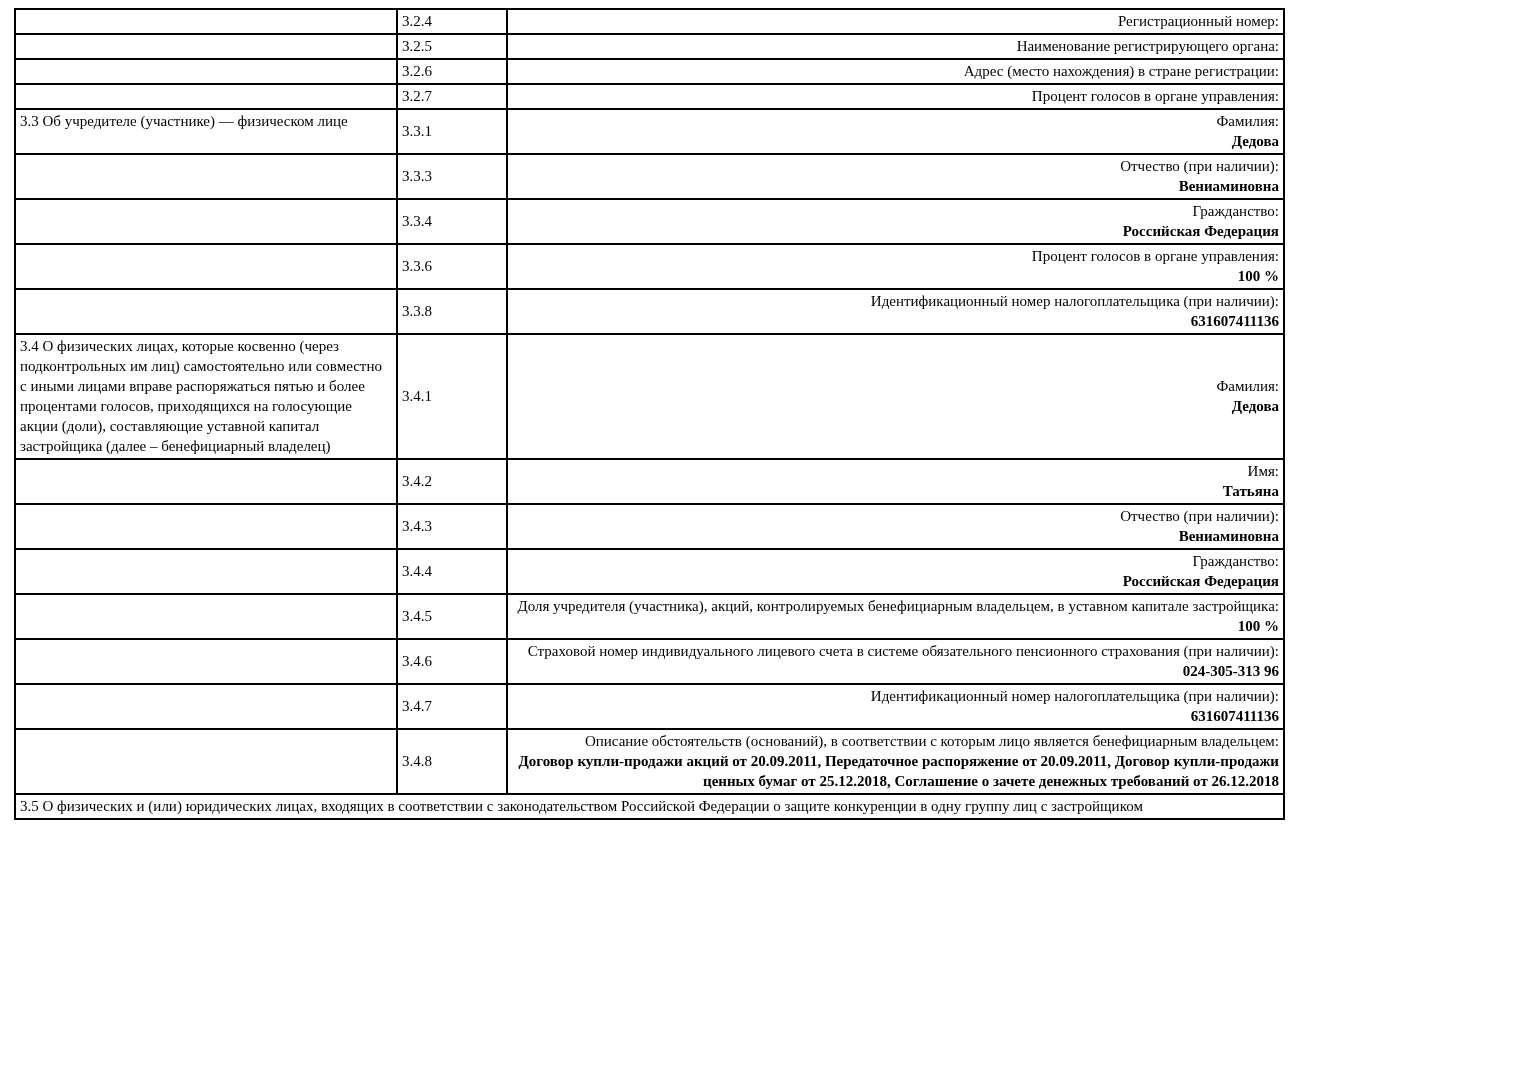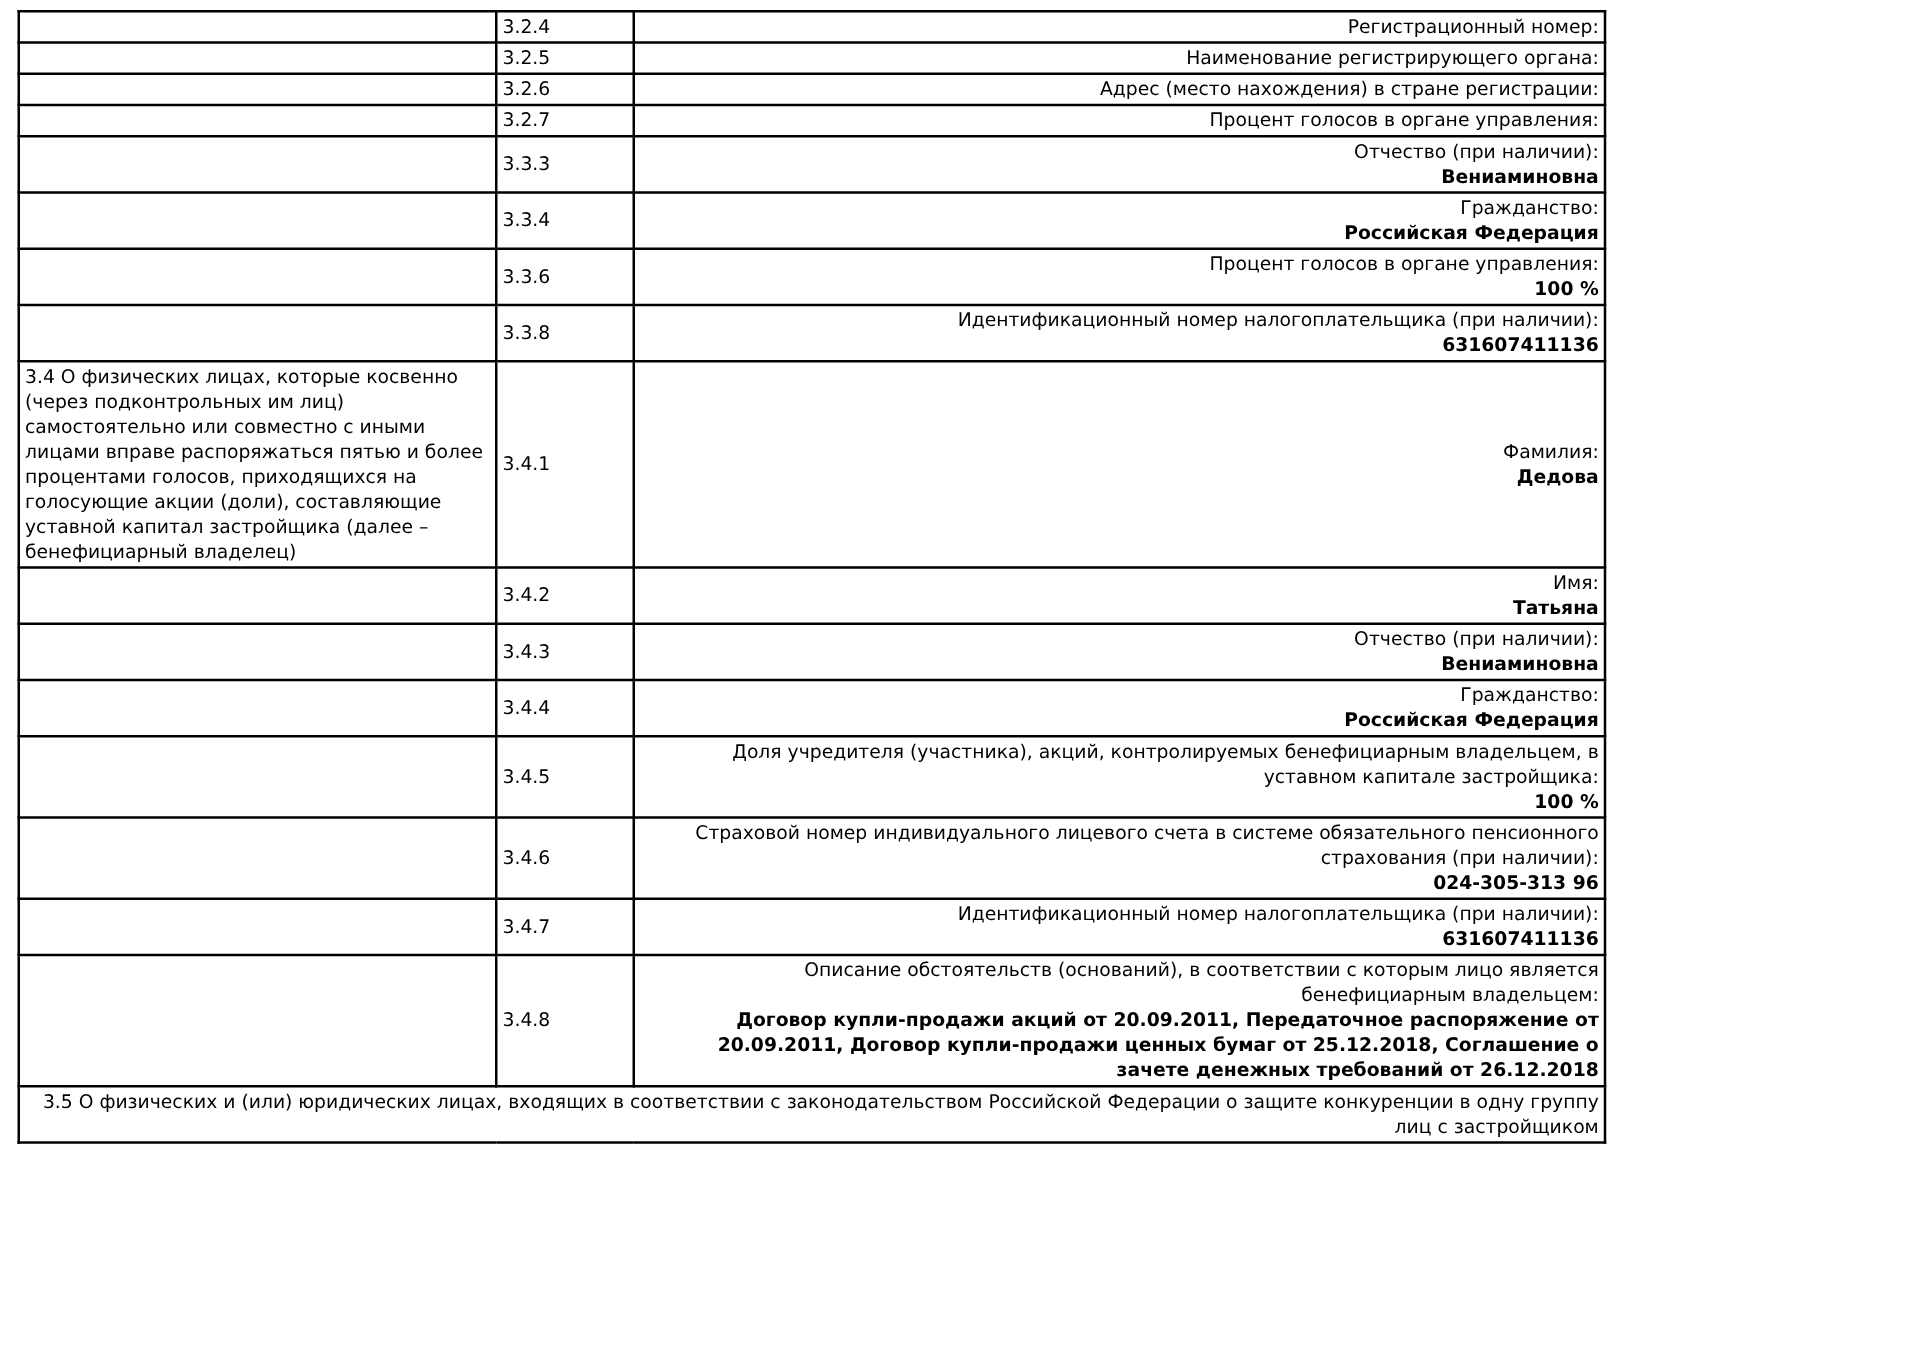--- a/index.html
+++ b/index.html
@@ -9,20 +9,21 @@
     color: #000000;
     font-family: "DejaVu Sans", "Liberation Sans", sans-serif;
   }
   .page {
     width: 1298px;
     height: 1080px;
     box-sizing: border-box;
     padding: 8px 13px 0 14px;
     background: #ffffff;
     overflow: hidden;
+    font-family: Liberation Serif, serif;
   }
   table.decl {
     width: 100%;
     border-collapse: collapse;
     table-layout: fixed;
     font-size: 15px;
     line-height: 20px;
   }
   table.decl td {
     border: 2px solid #000000;
@@ -44,21 +45,20 @@
   }
   .field-label {
     font-weight: normal;
   }
   .field-value {
     font-weight: bold;
   }
   td.col-footer {
     vertical-align: middle;
     font-weight: normal;
-    text-align: right;
   }
 </style>
 </head>
 <body>
 
 <div class="page">
   <table class="decl">
     <tbody id="rows-body">
         <tr>
           <td class="col-section"></td>
@@ -79,20 +79,28 @@
           <td class="col-num">3.2.6</td>
           <td class="col-content">
             <div class="field-label">Адрес (место нахождения) в стране регистрации:</div>
           </td>
         </tr>
         <tr>
           <td class="col-section"></td>
           <td class="col-num">3.2.7</td>
           <td class="col-content">
             <div class="field-label">Процент голосов в органе управления:</div>
+          </td>
+        </tr>
+        <tr>
+          <td class="col-section">3.3 Об учредителе (участнике) — физическом лице</td>
+          <td class="col-num">3.3.1</td>
+          <td class="col-content">
+            <div class="field-label">Фамилия:</div>
+            <div class="field-value">Дедова</div>
           </td>
         </tr>
         <tr>
           <td class="col-section"></td>
           <td class="col-num">3.3.3</td>
           <td class="col-content">
             <div class="field-label">Отчество (при наличии):</div>
             <div class="field-value">Вениаминовна</div>
           </td>
         </tr>

